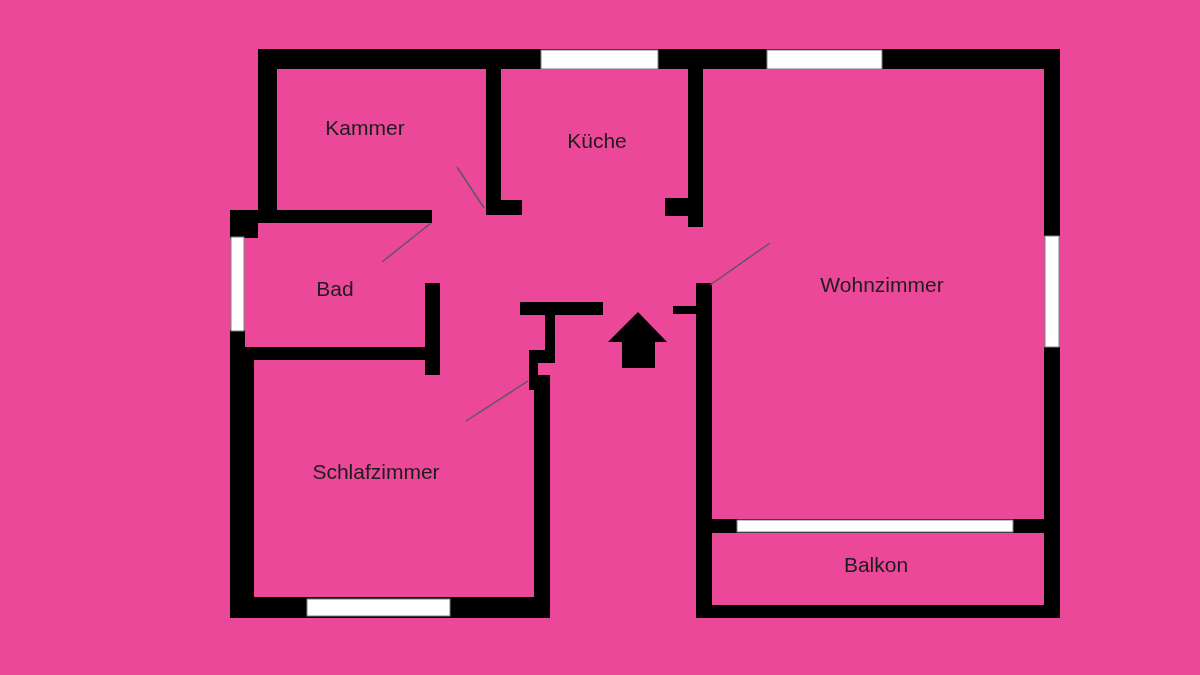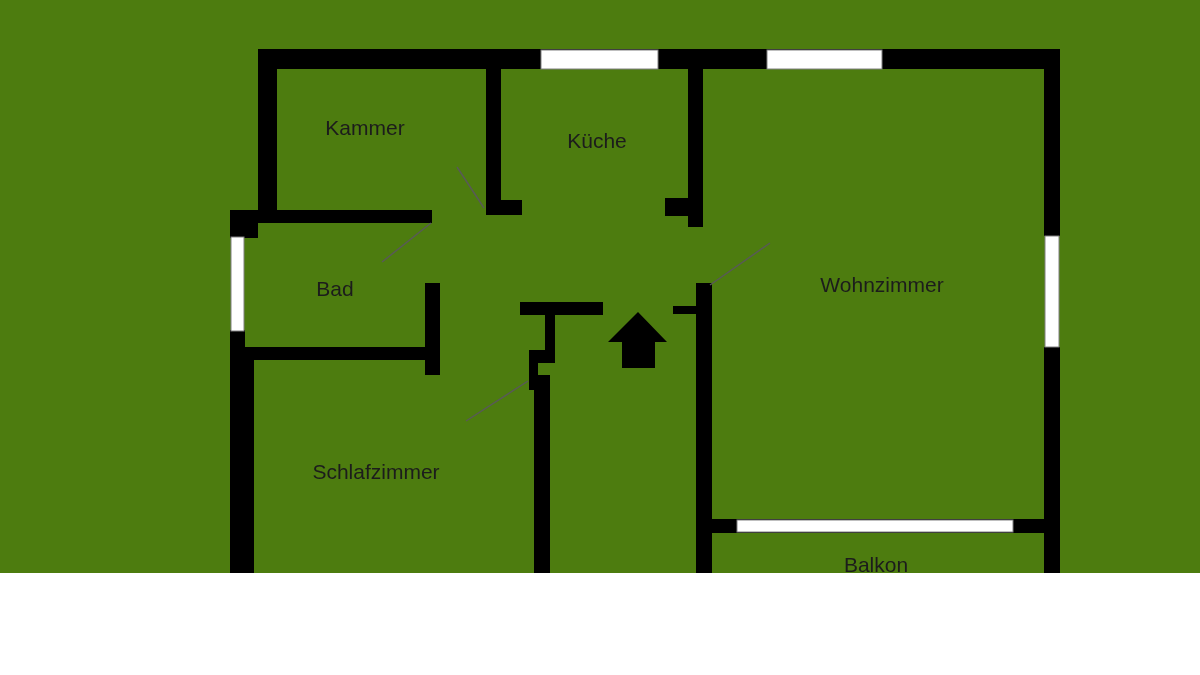--- a/index.html
+++ b/index.html
@@ -3,22 +3,22 @@
 <meta charset="utf-8">
 <style>
   html, body {
     margin: 0;
     padding: 0;
     background: #ffffff;
   }
   .plan-canvas {
     position: relative;
     width: 1200px;
-    height: 573px;
-    background: #4d7c0f;
+    height: 675px;
+    background: #ec4899;
     overflow: hidden;
   }
   svg.plan {
     display: block;
     width: 1200px;
     height: 675px;
   }
   svg.plan text {
     font-family: "Liberation Sans", sans-serif;
     font-size: 21px;

